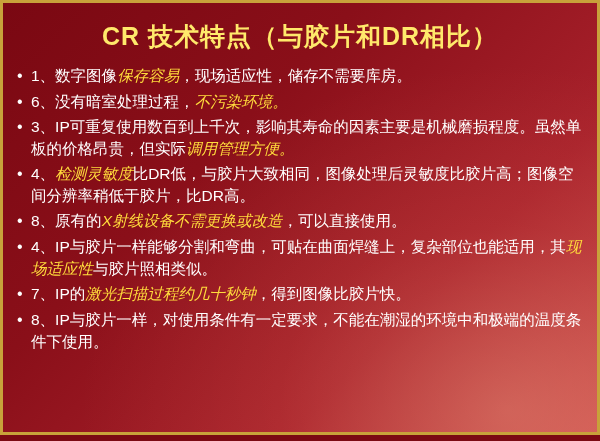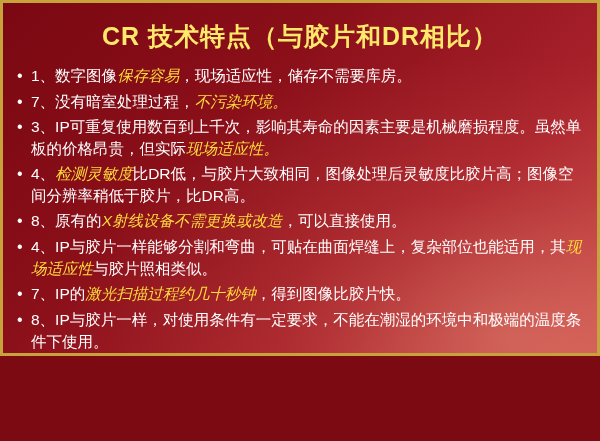--- a/index.html
+++ b/index.html
@@ -9,21 +9,21 @@
   body {
     width: 600px;
     height: 441px;
     background: #7B0A13;
     font-family: "Liberation Sans", sans-serif;
     overflow: hidden;
   }
   #slide {
     position: relative;
     width: 600px;
-    height: 356px;
+    height: 435px;
     box-sizing: border-box;
     background: linear-gradient(135deg, #7a0812 0%, #8a0f19 35%, #a8212b 70%, #c94a4a 100%);
     border: 3px solid #C8A23A;
     overflow: hidden;
   }
   #slide::after {
     content: "";
     position: absolute;
     inset: 0;
     background: radial-gradient(ellipse at 85% 95%, rgba(255,190,150,0.30) 0%, rgba(255,150,110,0.10) 32%, rgba(0,0,0,0) 60%);
@@ -76,25 +76,25 @@
 
 <div id="slide">
   <div class="title">CR  技术特点（与胶片和DR相比）</div>
   <ul class="bullets">
       <li class="bullet">
         <span class="dot">•</span>
         <span class="btext"><span>1、数字图像</span><span class="hl">保存容易</span><span>，现场适应性，储存不需要库房。</span></span>
       </li>
       <li class="bullet">
         <span class="dot">•</span>
-        <span class="btext"><span>7、没有暗室处理过程，</span><span class="hl">不污染环境。</span></span>
+        <span class="btext"><span>6、没有暗室处理过程，</span><span class="hl">不污染环境。</span></span>
       </li>
       <li class="bullet">
         <span class="dot">•</span>
-        <span class="btext"><span>3、IP可重复使用数百到上千次，影响其寿命的因素主要是机械磨损程度。虽然单板的价格昂贵，但实际</span><span class="hl">现场适应性。</span></span>
+        <span class="btext"><span>3、IP可重复使用数百到上千次，影响其寿命的因素主要是机械磨损程度。虽然单板的价格昂贵，但实际</span><span class="hl">调用管理方便。</span></span>
       </li>
       <li class="bullet">
         <span class="dot">•</span>
         <span class="btext"><span>4、</span><span class="hl">检测灵敏度</span><span>比DR低，与胶片大致相同，图像处理后灵敏度比胶片高；图像空间分辨率稍低于胶片，比DR高。</span></span>
       </li>
       <li class="bullet">
         <span class="dot">•</span>
         <span class="btext"><span>8、原有的</span><span class="hl">X射线设备不需更换或改造</span><span>，可以直接使用。</span></span>
       </li>
       <li class="bullet">

